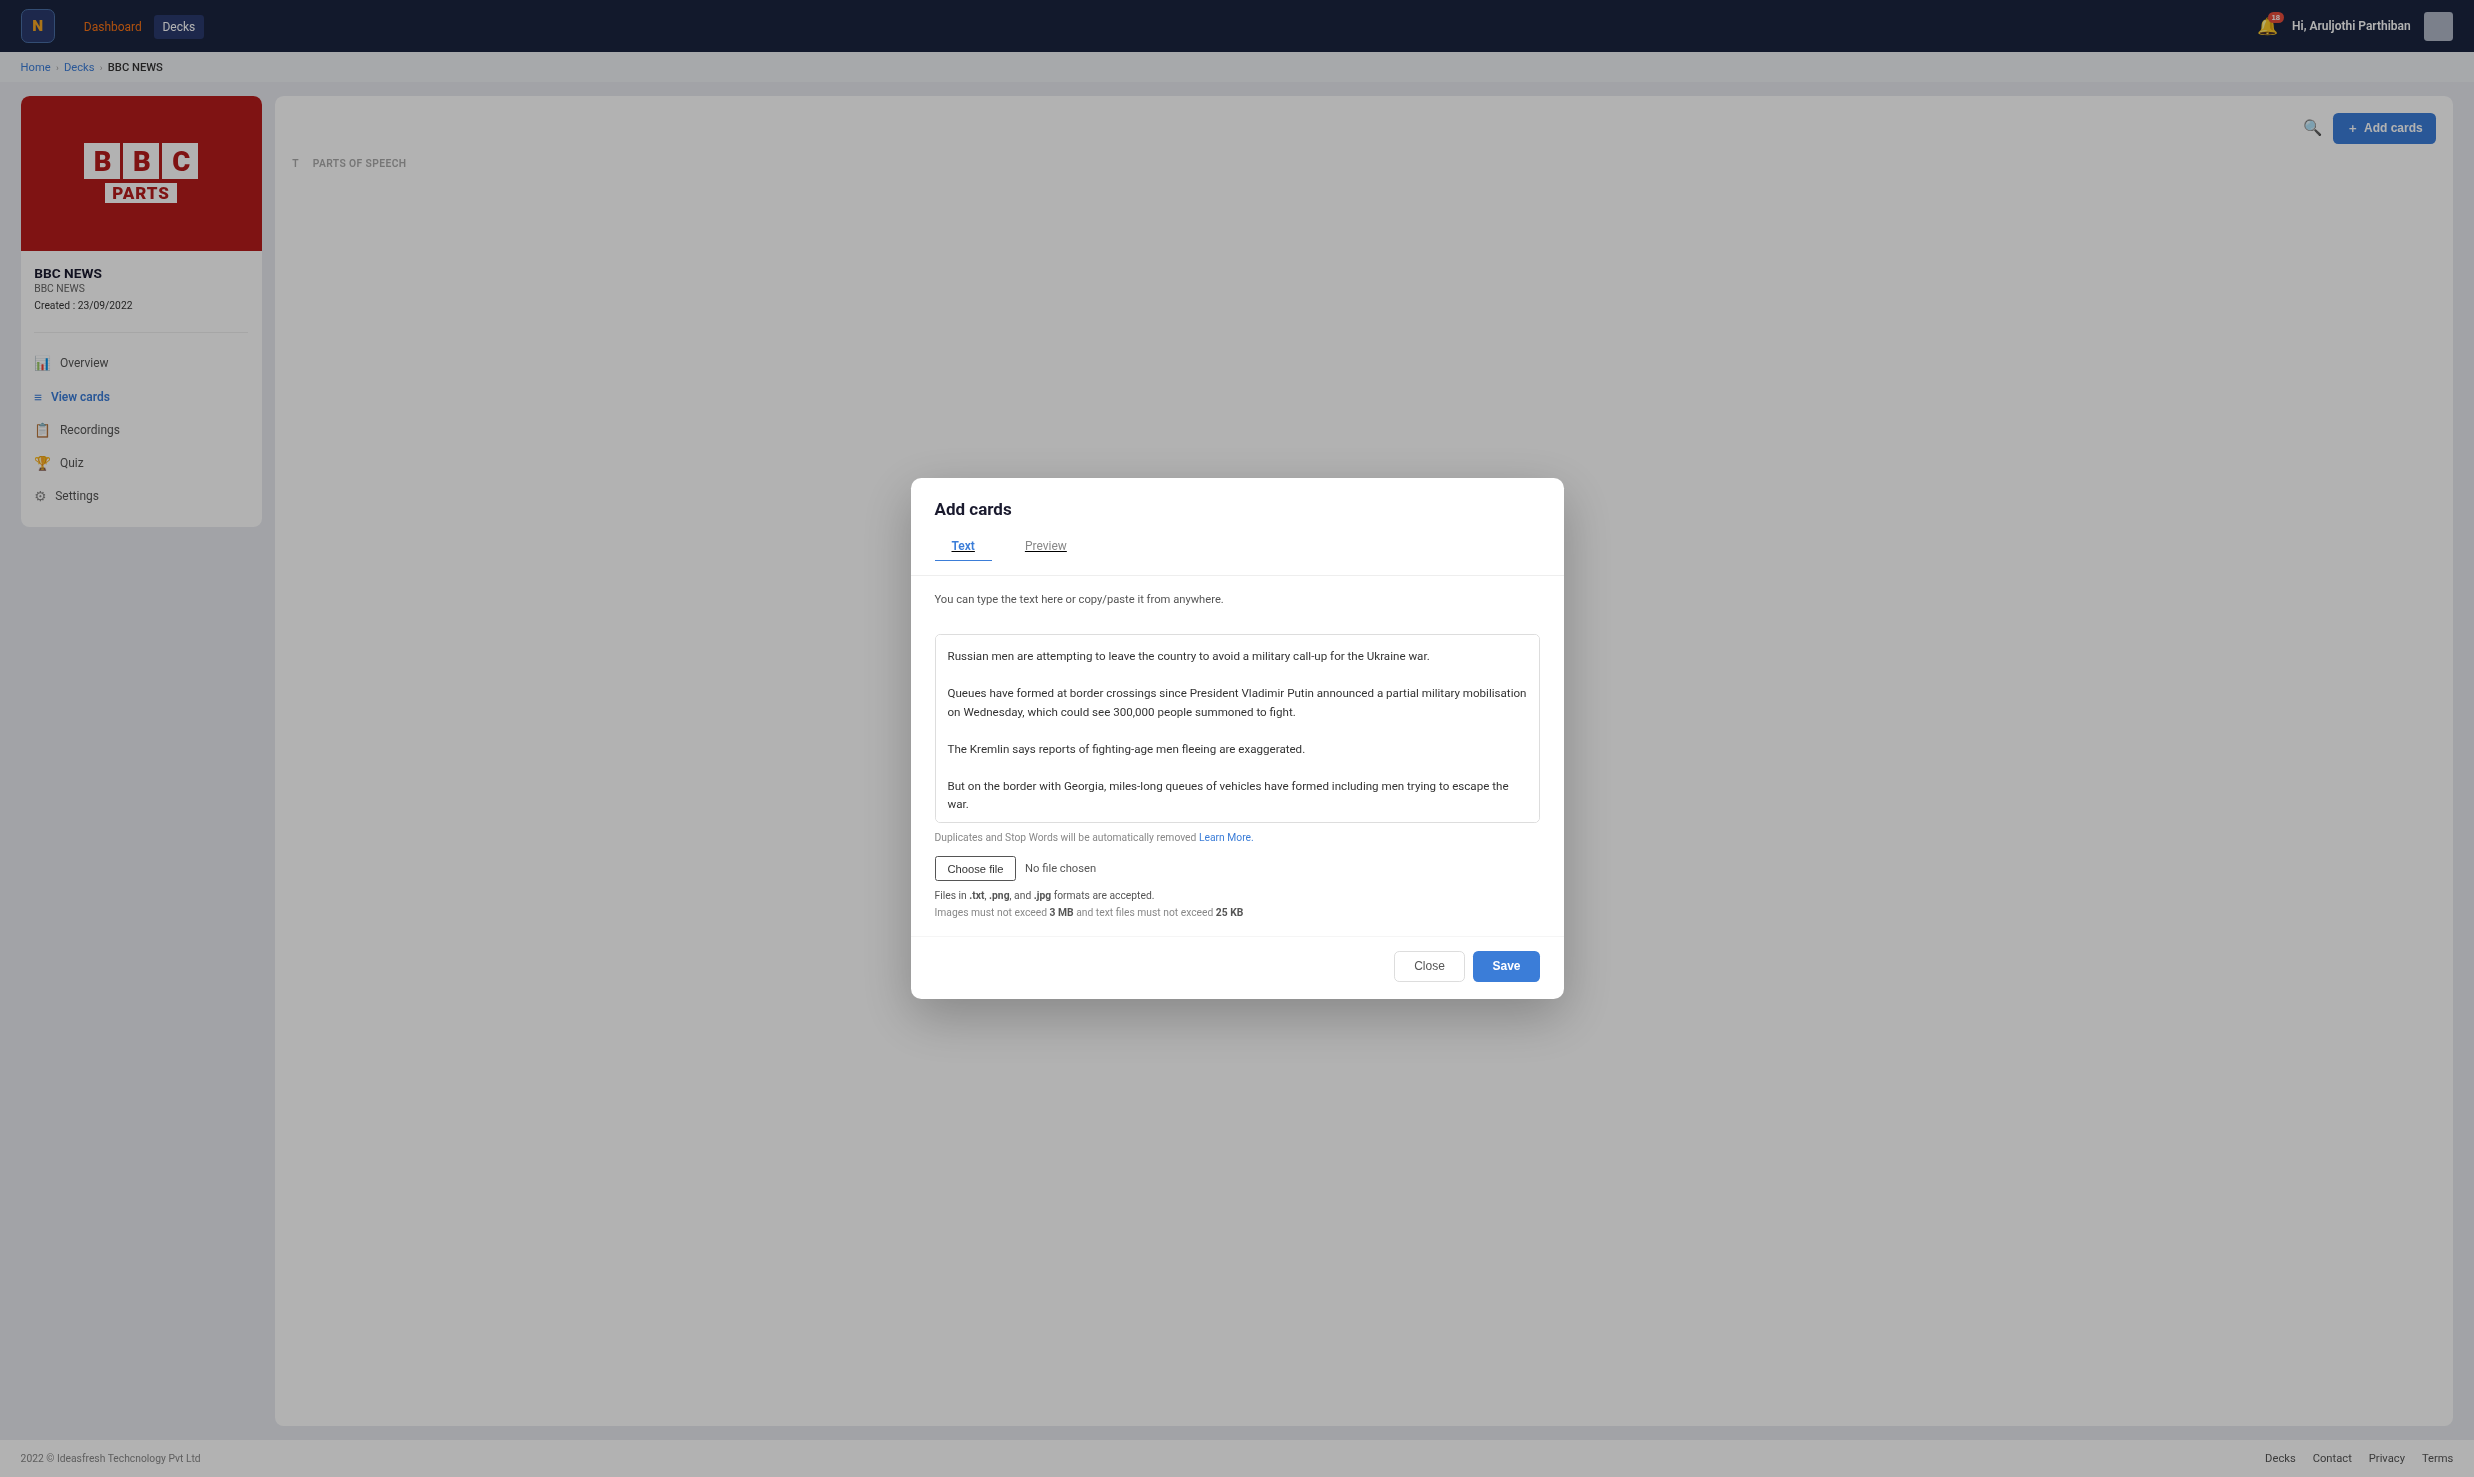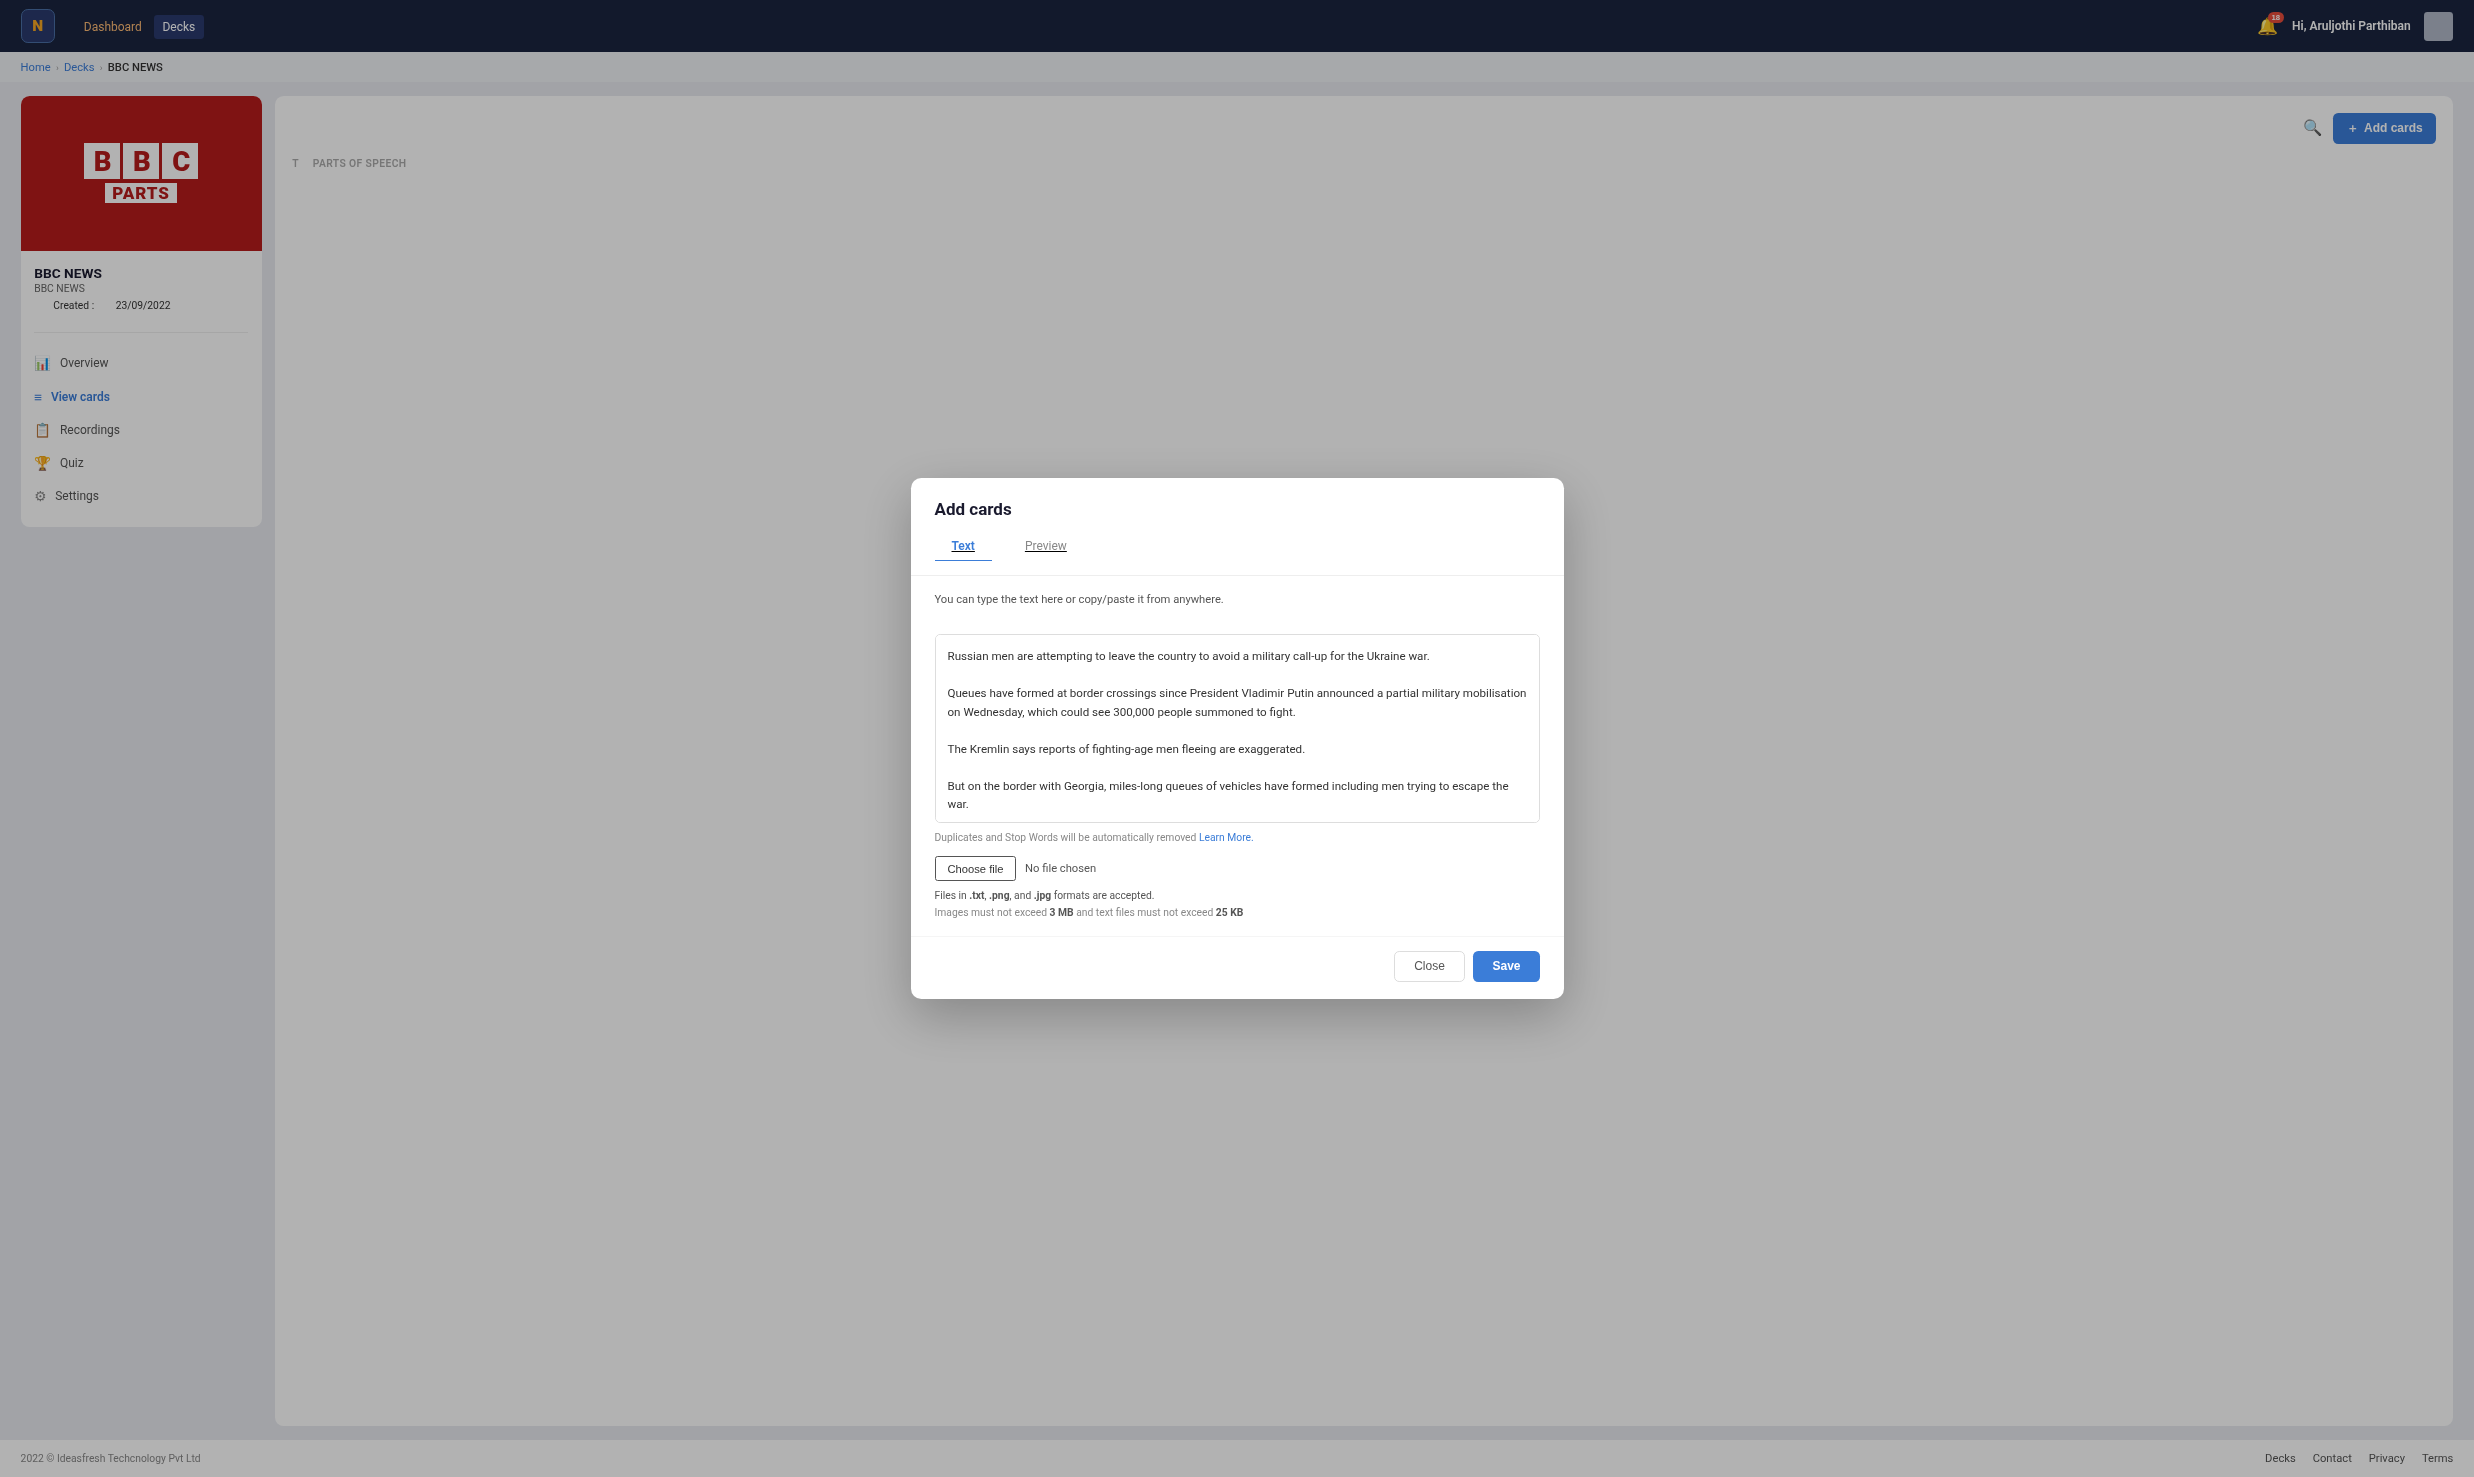--- a/index.html
+++ b/index.html
@@ -17,21 +17,21 @@
     }
     .logo-hex {
       width: 34px; height: 34px;
       background: #2a3a6e;
       border: 1.7px solid #4a6fa5;
       border-radius: 6.9px;
       display: flex; align-items: center; justify-content: center;
       font-weight: 900; color: #f5a623; font-size: 15.5px;
     }
     .nav-item {
-      color: #fdba74;
+      color: #f97316;
       font-size: 12px;
       cursor: pointer;
       padding: 5.2px 8.6px;
       border-radius: 3.4px;
     }
     .nav-item.active {
       background: #2a3a6e;
       color: white;
     }
     .header-right {
@@ -133,21 +133,21 @@
       font-size: 17px;
       font-weight: 900;
       padding: 1.7px 6.9px;
       margin-top: 3.4px;
       letter-spacing: 0.9px;
     }
     .deck-info { padding: 13.7px; }
     .deck-title { font-size: 13.7px; font-weight: 700; color: #1a1a2e; margin-bottom: 1.7px; }
     .deck-subtitle { font-size: 10.3px; color: #666; margin-bottom: 3.4px; }
     .deck-created { font-size: 10.3px; color: #888; }
-    .deck-created span { color: #333; margin-left: 19px; }
+    .deck-created span { color: #333; }
     .sidebar-divider { height: 0.9px; background: #eee; margin: 6.9px 13.7px; }
     .sidebar-nav { padding: 6.9px 0 13.7px; }
     .sidebar-nav-item {
       display: flex;
       align-items: center;
       gap: 8.6px;
       padding: 8.6px 13.7px;
       font-size: 12px;
       color: #555;
       cursor: pointer;

